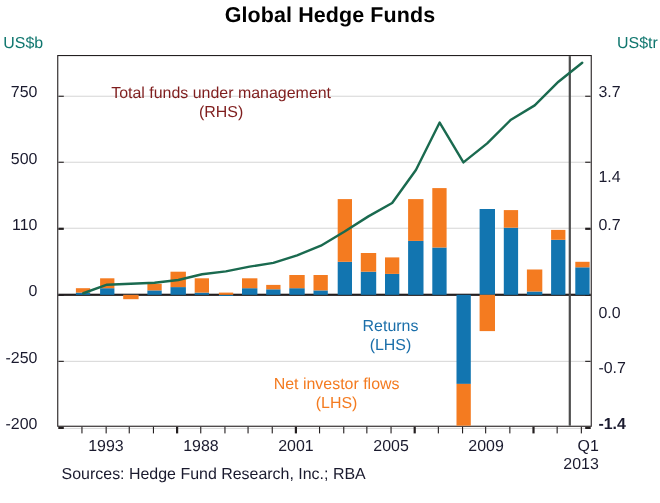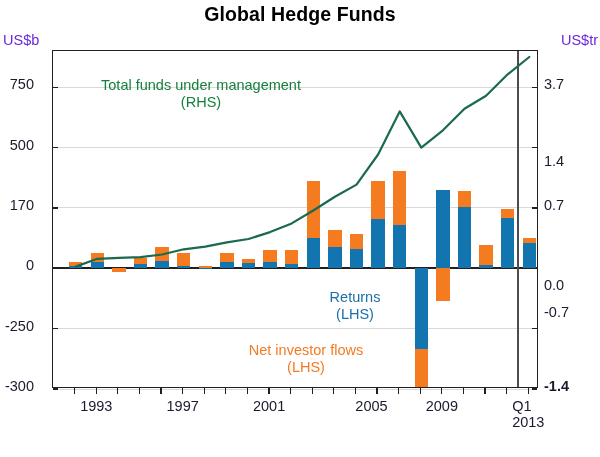--- a/index.html
+++ b/index.html
@@ -12,21 +12,21 @@
   #figure { position: relative; width: 600px; height: 387px; }
 
   #chart-title {
     position: absolute; left: 0; top: 3px; width: 600px;
     text-align: center;
     font-size: 19.5px; font-weight: bold; color: #000000;
     letter-spacing: 0.1px;
   }
 
   .unit-label {
-    position: absolute; font-size: 14.5px; color: #6d28d9;
+    position: absolute; font-size: 14.5px; color: #0f766e;
   }
   #unit-left  { left: 3px;  top: 32px; }
   #unit-right { right: 2px; top: 32px; }
 
   
   #plot {
     position: absolute;
     left: 52px; top: 50px;
     width: 486px; height: 338px;
     border-left: 1.6px solid #231f20;
@@ -58,39 +58,39 @@
   .ytick.right { left: 544px;  text-align: left; }
 
   .xtick {
     position: absolute; top: 0; width: 1.2px; height: 6px;
     background: #231f20;
   }
   .xticks-row { position: absolute; left: 52px; top: 388px; width: 486px; height: 8px; }
 
   .xlabel {
     position: absolute; font-size: 14.5px; color: #1a1a2e;
-    text-align: left; white-space: nowrap;
+    text-align: right; white-space: nowrap;
     transform: translateX(-50%);
   }
 
   
   .bar {
     position: absolute;
     background: #1275b0;
   }
 
   
   #line-svg { position: absolute; inset: 0; overflow: visible; }
 
   
   .annot {
     position: absolute; text-align: center; white-space: pre-line;
     font-size: 14.5px; line-height: 1.18;
   }
-  #annot-tfum { color: #15803d; left: 96px; top: 77px; width: 210px; }
+  #annot-tfum { color: #7f1d1d; left: 96px; top: 77px; width: 210px; }
   #annot-returns { color: #1b6faa; left: 293px; top: 289px; width: 124px; }
   #annot-flows { color: #f47b20; left: 228px; top: 342px; width: 156px; }
 
   #sources {
     position: absolute; left: 56px; top: 423px;
     font-size: 14.5px; color: #1a1a2e; white-space: nowrap;
   }
 </style>
 </head>
 <body>
@@ -198,32 +198,33 @@
       <div class="xtick" style="left: 475.68px;"></div>
     </div>
 
   <div id="annot-tfum" class="annot">Total funds under management
 (RHS)</div>
   <div id="annot-returns" class="annot">Returns
 (LHS)</div>
   <div id="annot-flows" class="annot">Net investor flows
 (LHS)</div>
 
+  <div id="sources">Sources: Hedge Fund Research, Inc.; RBA</div>
 <div class="ytick left" style="top: 76.2143px;">750</div>
     <div class="ytick left" style="top: 136.571px;">500</div>
-    <div class="ytick left" style="top: 196.929px;">170</div>
+    <div class="ytick left" style="top: 196.929px;">110</div>
     <div class="ytick left" style="top: 257.286px;">0</div>
     <div class="ytick left" style="top: 317.643px;">-250</div>
-    <div class="ytick left" style="top: 378px;">-300</div>
+    <div class="ytick left" style="top: 378px;">-200</div>
     <div class="ytick right" style="top: 76.2143px;">3.7</div>
     <div class="ytick right" style="top: 153px;">1.4</div>
     <div class="ytick right" style="top: 196.929px;">0.7</div>
     <div class="ytick right" style="top: 257.286px; margin-top: 20px;">0.0</div>
-    <div class="ytick right" style="top: 304px;">-0.7</div>
+    <div class="ytick right" style="top: 327px;">-0.7</div>
     <div class="ytick right" style="top: 378px; font-weight: bold;">-1.4</div>
     <div class="xlabel" style="white-space: pre-line; left: 96.28px; top: 398px;">1993</div>
-    <div class="xlabel" style="white-space: pre-line; left: 182.68px; top: 398px;">1997</div>
+    <div class="xlabel" style="white-space: pre-line; left: 182.68px; top: 398px;">1988</div>
     <div class="xlabel" style="white-space: pre-line; left: 269.08px; top: 398px;">2001</div>
-    <div class="xlabel" style="white-space: pre-line; left: 355.48px; top: 398px; margin-left: 16px;">2005</div>
+    <div class="xlabel" style="white-space: pre-line; left: 355.48px; top: 398px;">2005</div>
     <div class="xlabel" style="white-space: pre-line; left: 441.88px; top: 398px;">2009</div>
     <div class="xlabel" style="white-space: pre-line; left: 528.28px; top: 398px;">Q1
 2013</div>
   </div>
 
 </body></html>

